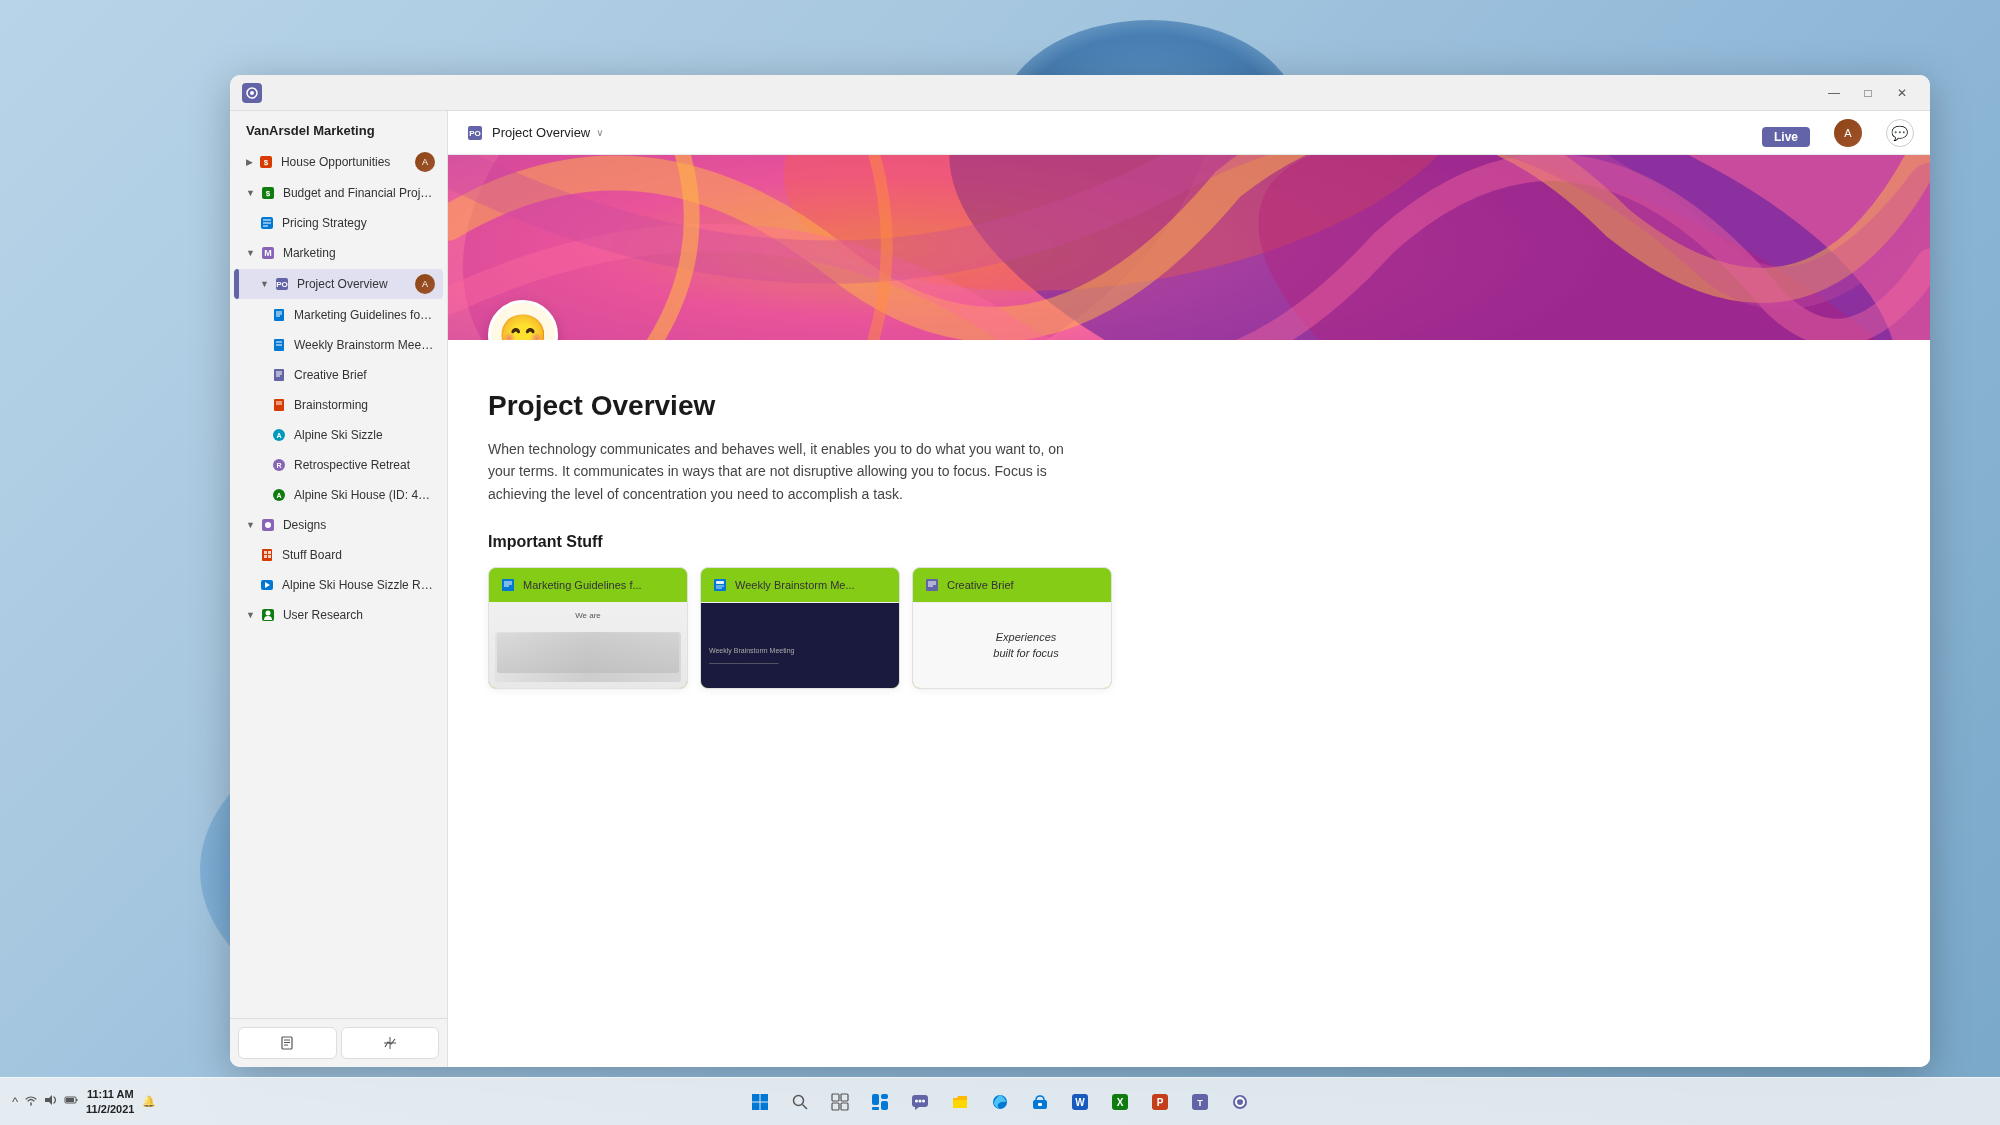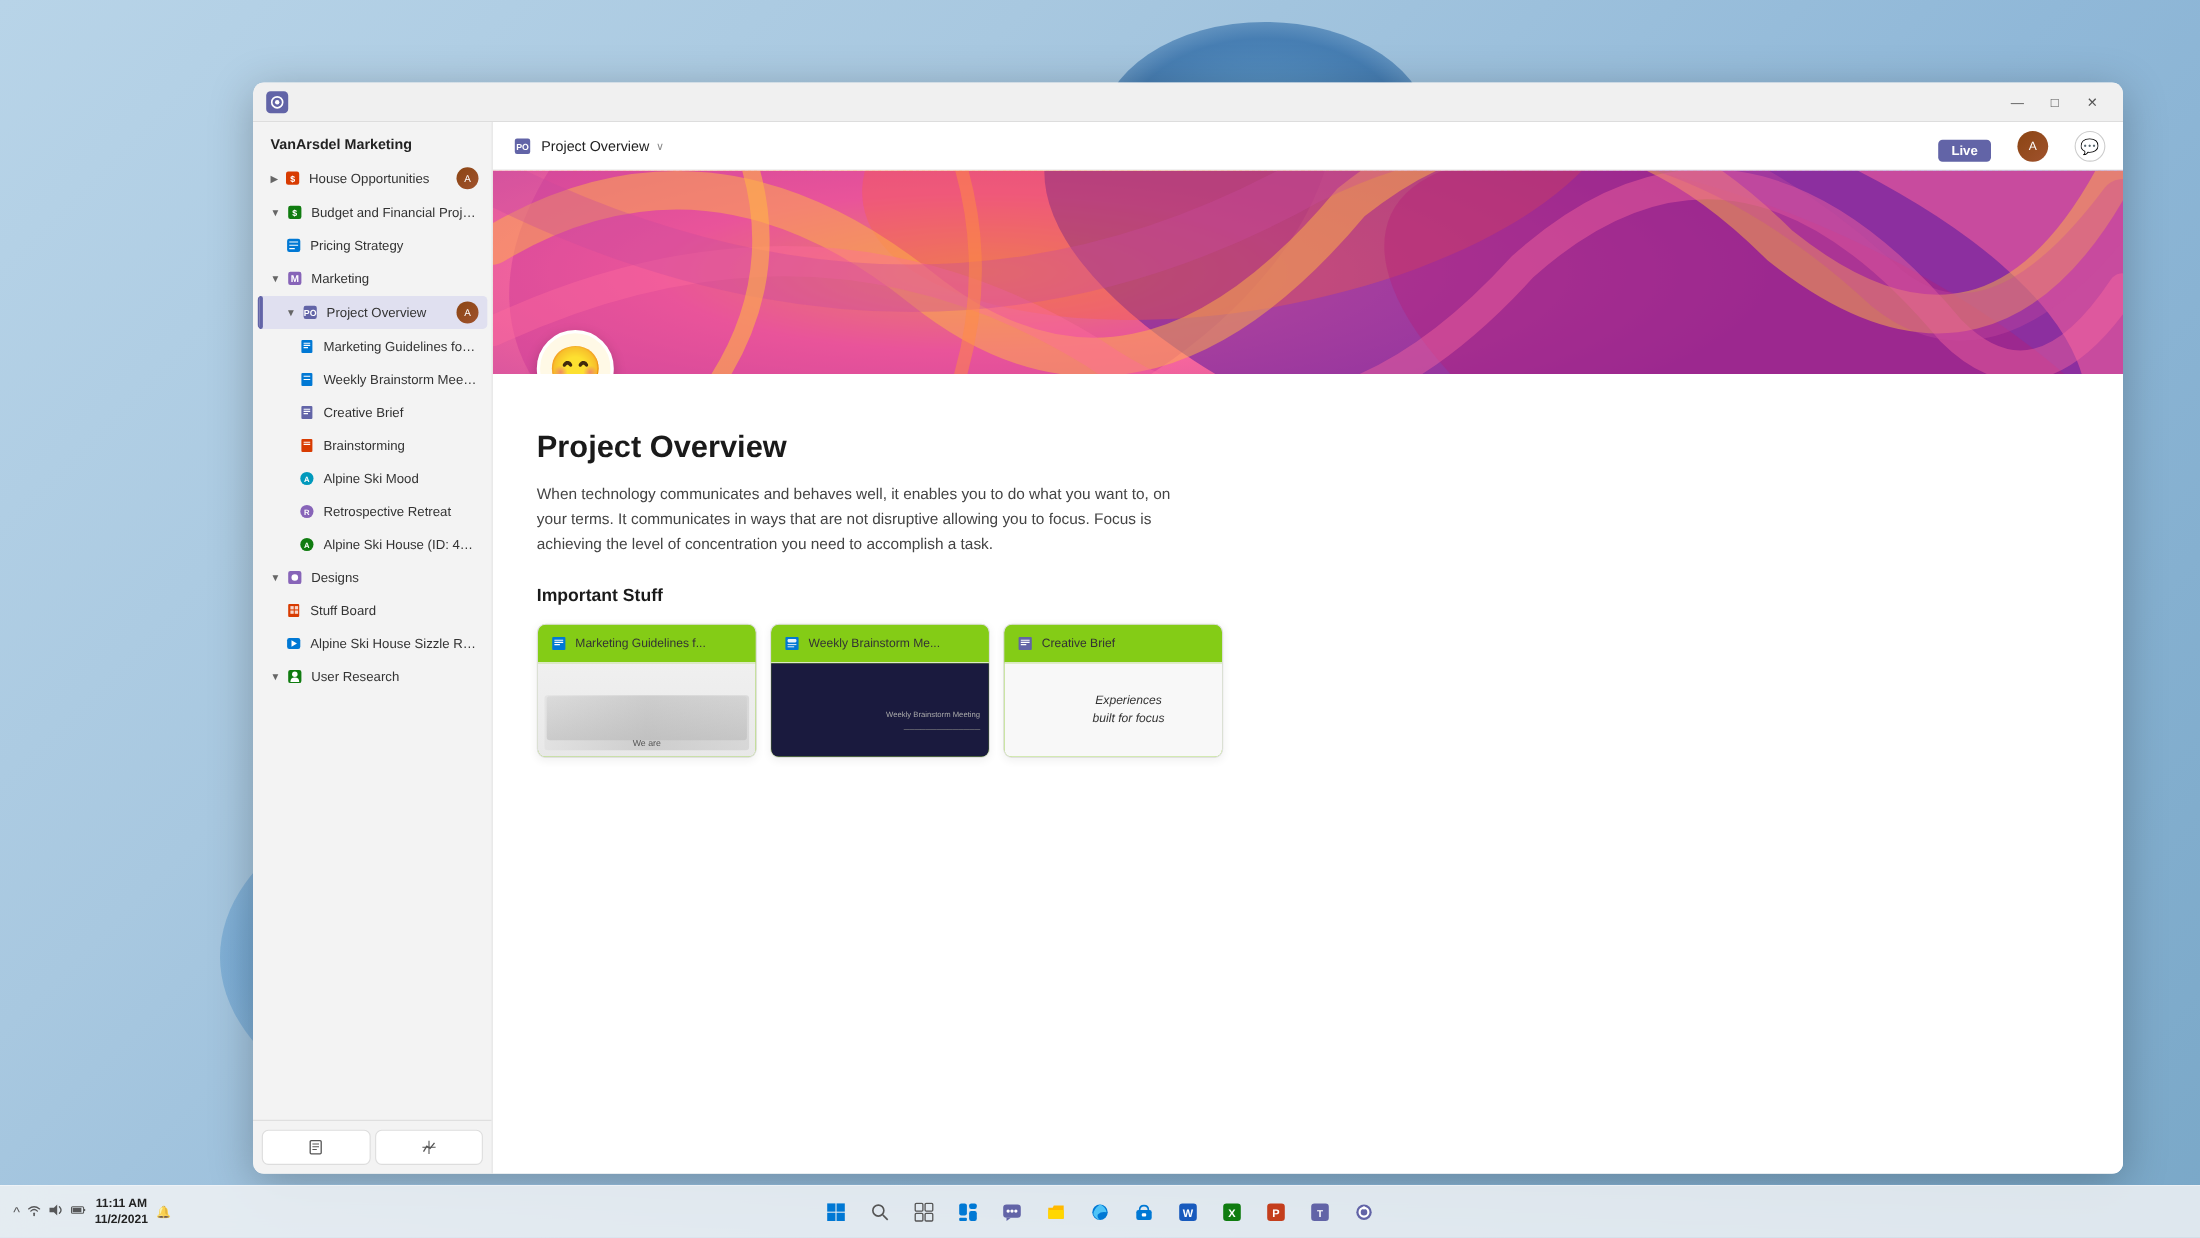--- a/index.html
+++ b/index.html
@@ -435,21 +435,21 @@
       color: #333;
       overflow: hidden;
       text-overflow: ellipsis;
       white-space: nowrap;
     }
     .card-preview {
       height: 85px;
       background: #fafafa;
       overflow: hidden;
       display: flex;
-      align-items: flex-end;
+      align-items: flex-start;
       justify-content: center;
     }
 
     
     .preview-marketing {
       background: linear-gradient(to bottom, #f0f0f0 0%, #e8e8e8 100%);
       position: relative;
       font-size: 9px;
       color: #555;
       padding: 8px;
@@ -668,21 +668,21 @@
         <span class="item-label">Brainstorming</span>
       </div>
 
       <div class="sidebar-item indent-2">
         <span class="item-icon">
           <svg width="14" height="14" viewBox="0 0 14 14">
               <circle cx="7" cy="7" r="6" fill="#0099bc"></circle>
               <text x="7" y="10" text-anchor="middle" fill="white" font-size="7" font-weight="bold">A</text>
             </svg>
         </span>
-        <span class="item-label">Alpine Ski Mood</span>
+        <span class="item-label">Alpine Ski Sizzle</span>
       </div>
 
       <div class="sidebar-item indent-2">
         <span class="item-icon">
           <svg width="14" height="14" viewBox="0 0 14 14">
               <circle cx="7" cy="7" r="6" fill="#8764b8"></circle>
               <text x="7" y="10" text-anchor="middle" fill="white" font-size="7" font-weight="bold">R</text>
             </svg>
         </span>
         <span class="item-label">Retrospective Retreat</span>

